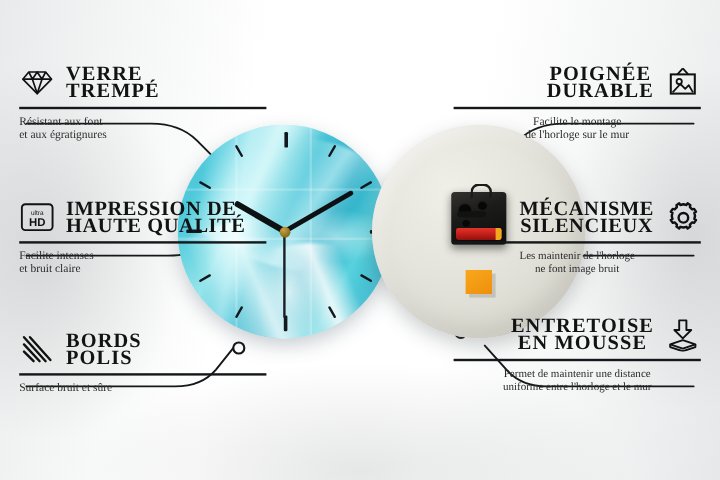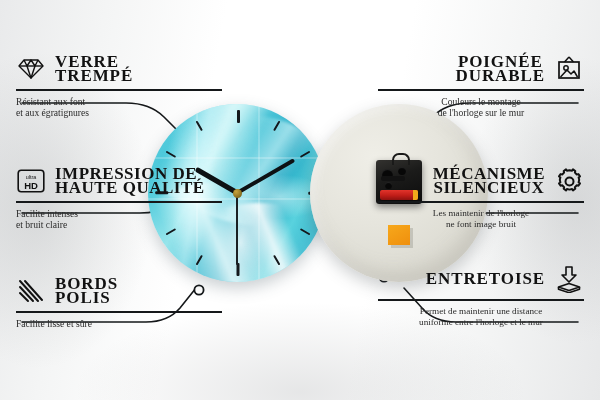--- a/index.html
+++ b/index.html
@@ -233,41 +233,41 @@
             <path d="M2 8 L15 22"></path>
             <path d="M2 14 L10 22"></path>
         </svg>
       </span>
       <span class="ftitle">
         <span>BORDS</span><br><span>POLIS</span>
       </span>
     </div>
     <div class="frule"></div>
     <div class="fdesc">
-      <span>Facilite lisse et sûre</span>
+      <span>Surface bruit et sûre</span>
     </div>
   </div>
 
   <div class="feature right" id="feat-poignee">
     <div class="ftitle-row">
       <span class="ftitle">
         <span>POIGNÉE</span><br><span>DURABLE</span>
       </span>
       <span class="ficon">
         <svg width="28" height="26" viewBox="0 0 28 26" fill="none" stroke="#111" stroke-width="1.5">
           <path d="M14 1 L9.5 6 M14 1 L18.5 6"></path>
           <rect x="4" y="6" width="20" height="16" stroke-width="1.7"></rect>
           <circle cx="11" cy="12" r="2.2"></circle>
           <path d="M5.5 21 L12 14 L16 18 L19 15 L22.5 21" stroke-linejoin="round"></path>
         </svg>
       </span>
     </div>
     <div class="frule"></div>
     <div class="fdesc">
-      <span>Couleurs le montage</span><br><span>de l'horloge sur le mur</span>
+      <span>Facilite le montage</span><br><span>de l'horloge sur le mur</span>
     </div>
   </div>
 
   <div class="feature right" id="feat-mecanisme">
     <div class="ftitle-row">
       <span class="ftitle">
         <span>MÉCANISME</span><br><span>SILENCIEUX</span>
       </span>
       <span class="ficon">
         <svg width="27" height="27" viewBox="0 0 27 27" fill="none" stroke="#111" stroke-width="2" stroke-linejoin="round">
@@ -278,21 +278,21 @@
     </div>
     <div class="frule"></div>
     <div class="fdesc">
       <span>Les maintenir de l'horloge</span><br><span>ne font image bruit</span>
     </div>
   </div>
 
   <div class="feature right" id="feat-entretoise">
     <div class="ftitle-row">
       <span class="ftitle">
-        <span>ENTRETOISE</span><br>
+        <span>ENTRETOISE</span><br><span>EN MOUSSE</span>
       </span>
       <span class="ficon">
         <svg width="28" height="28" viewBox="0 0 28 28" fill="none" stroke="#111" stroke-width="1.6" stroke-linejoin="round">
           <path d="M11 2h6v8h4l-7 7-7-7h4z"></path>
           <path d="M14 18.5 L3.5 22 L14 25.5 L24.5 22 Z"></path>
           <path d="M3.5 22v2.2L14 27.7l10.5-3.5V22"></path>
         </svg>
       </span>
     </div>
     <div class="frule"></div>

